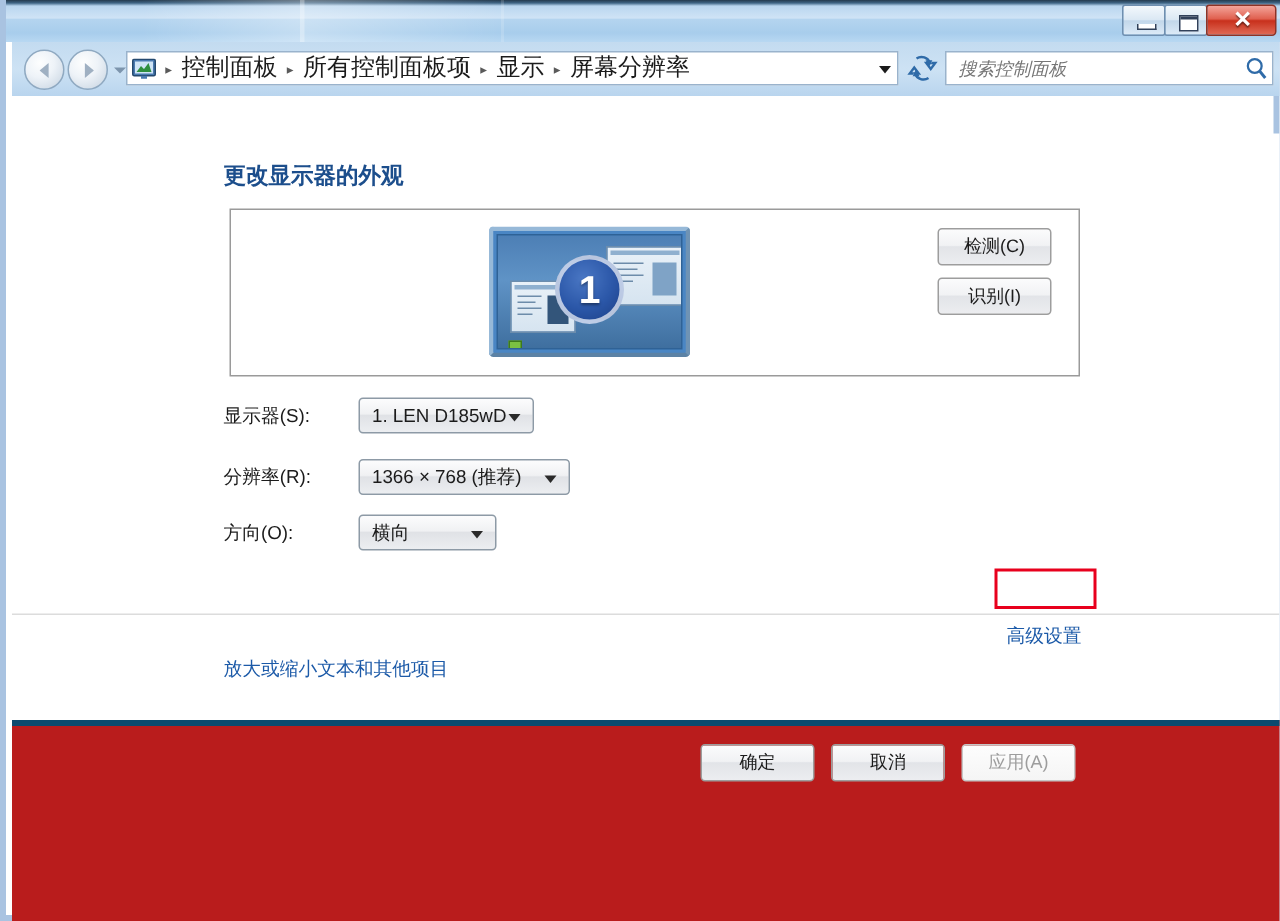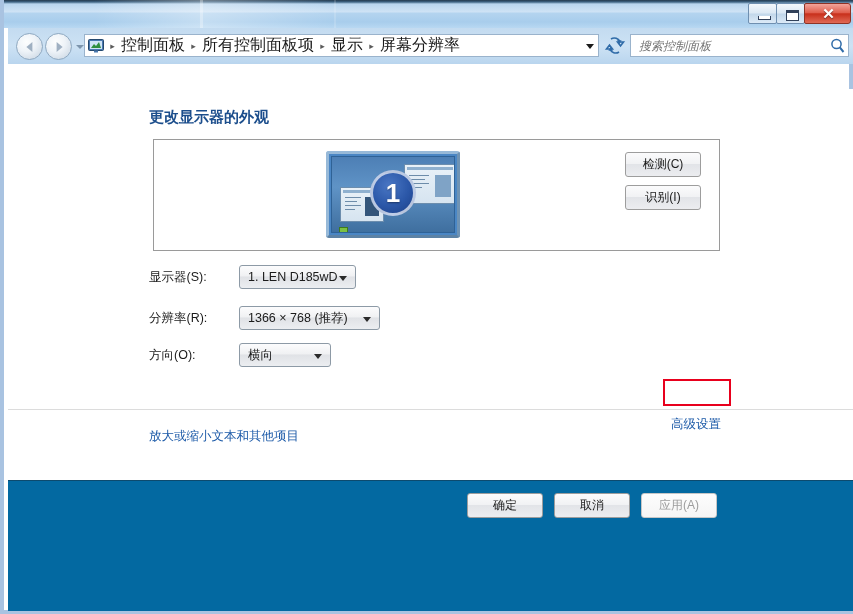--- a/index.html
+++ b/index.html
@@ -427,22 +427,22 @@
     left: 0; top: 320px;
     width: 845px; height: 1px;
     background: #dcdcdc;
   }
 
   
   .footer {
     position: absolute;
     left: 4px; top: 480px;
     width: 845px; height: 130px;
-    background: #0369a1;
-    border-top: 1px solid #0c4a6e;
+    background: #b91c1c;
+    border-top: 4px solid #0c4a6e;
   }
   .footer-buttons {
     position: absolute;
     right: 136px; top: 12px;
     display: flex;
   }
   .btn.footer-btn {
     width: 76px; height: 25px;
     line-height: 23px;
     margin-left: 11px;
@@ -590,21 +590,21 @@
         <span>横向</span>
         <span class="caret"></span>
       </div>
     </div>
 
     <div class="adv-link" style="left:663px; top:295px;">高级设置</div>
     <div class="annotation-box"></div>
 
     <div class="hrule"></div>
 
-    <div class="link" style="left:141px; top:339px;text-align:center;">放大或缩小文本和其他项目</div>
+    <div class="link" style="left:141px; top:349px;text-align:center;">放大或缩小文本和其他项目</div>
   </div>
 
   <div class="footer">
     <div class="footer-buttons">
       <div class="btn footer-btn">确定</div>
       <div class="btn footer-btn">取消</div>
       <div class="btn footer-btn disabled">应用(A)</div>
     </div>
   </div>
 

